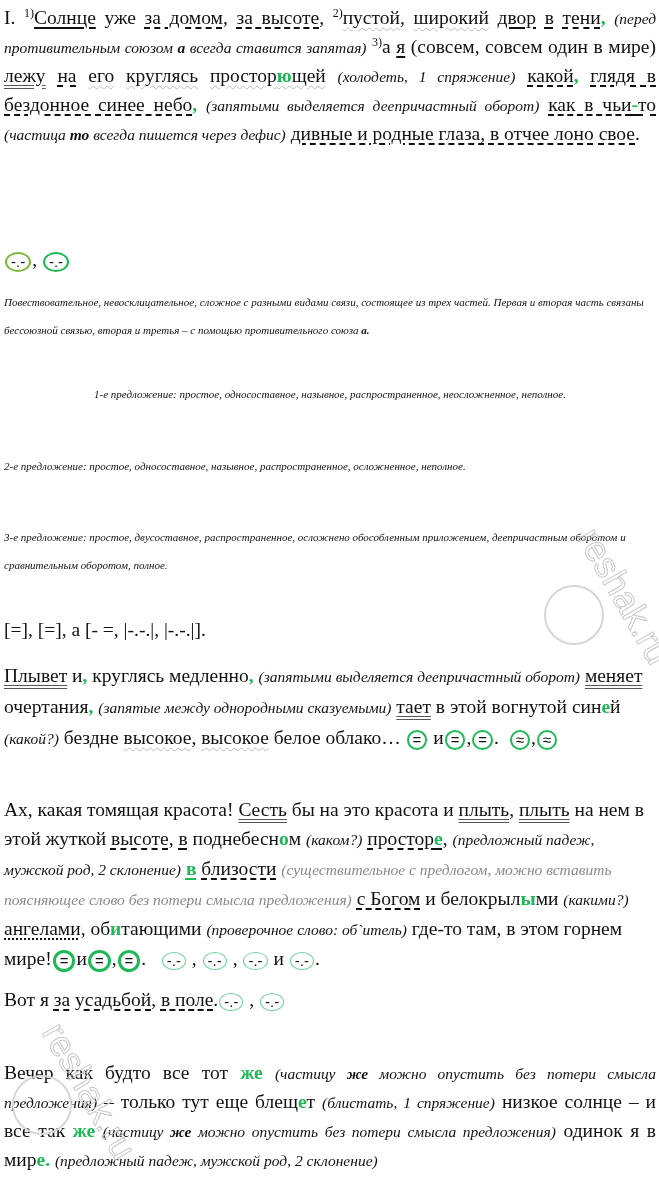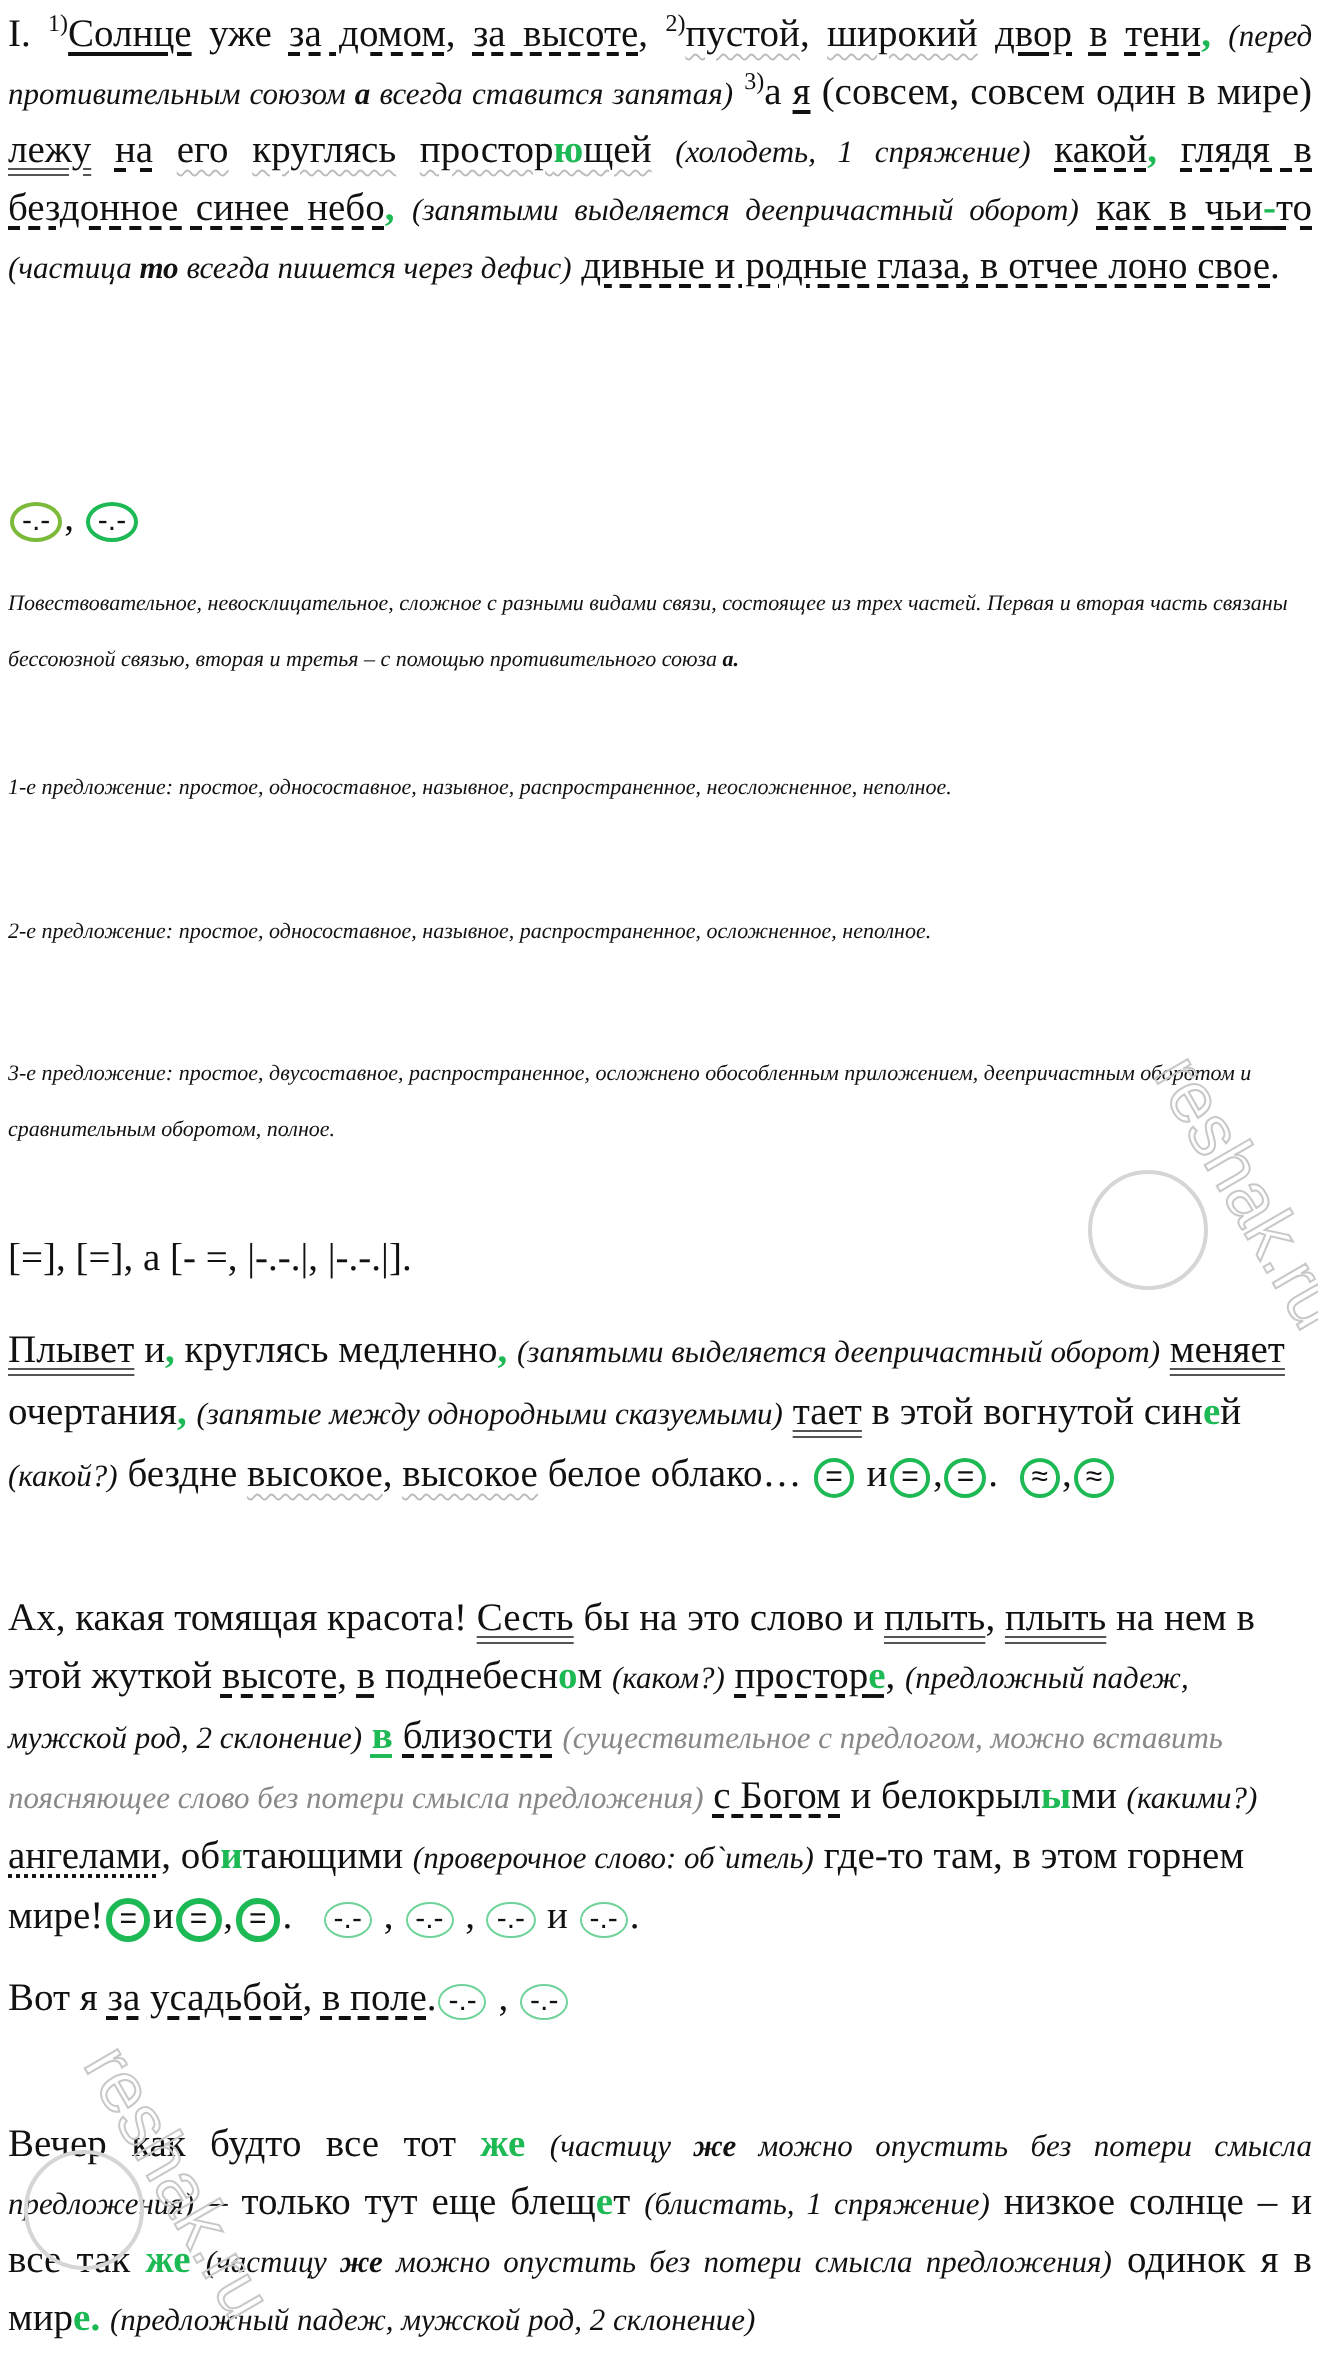--- a/index.html
+++ b/index.html
@@ -64,21 +64,21 @@
   </div>
 
   <div class="p" style="top:246px;">
     <span class="oval olive">-.-</span>,
     <span class="oval">-.-</span>
   </div>
 
   <div class="p it" style="top:288px; line-height:28px;">
     <span>Повествовательное, невосклицательное, сложное с разными видами связи, состоящее из трех частей. Первая и вторая часть связаны бессоюзной связью, вторая и третья – с помощью противительного союза </span><b>а.</b>
   </div>
-  <div class="p it" style="top:380px;">1-е предложение: простое, односоставное, назывное, распространенное, неосложненное, неполное.</div>
+  <div class="p it" style="top:380px;text-align:center;">1-е предложение: простое, односоставное, назывное, распространенное, неосложненное, неполное.</div>
   <div class="p it" style="top:452px;">2-е предложение: простое, односоставное, назывное, распространенное, осложненное, неполное.</div>
   <div class="p it" style="top:523px;">3-е предложение: простое, двусоставное, распространенное, осложнено обособленным приложением, деепричастным оборотом и сравнительным оборотом, полное.</div>
   <div class="p" style="top:616px;">[=], [=], а [- =, |-.-.|, |-.-.|].</div>
 
   <div class="p" style="top:661px; line-height:30px;">
     <span class="u2">Плывет</span>
     <span>и</span><span class="g">,</span>
     <span>круглясь медленно</span><span class="g">,</span>
     <span class="comment">(запятыми выделяется деепричастный оборот)</span>
     <span class="u2">меняет</span>
@@ -92,21 +92,21 @@
     <span class="wavy">высокое</span>
     <span>белое облако…</span>
     <span class="oval">=</span>
     <span>и</span><span class="oval">=</span>,<span class="oval">=</span>.
     &nbsp;<span class="oval">≈</span>,<span class="oval">≈</span>
   </div>
 
   <div class="p" style="top:795px; line-height:29px;">
     <span>Ах, какая томящая красота!</span>
     <span class="u2">Сесть</span>
-    <span>бы на это слово и</span>
+    <span>бы на это красота и</span>
     <span class="u2">плыть</span>,
     <span class="u2">плыть</span>
     <span>на нем в этой жуткой</span>
     <span class="ud">высоте</span>,
     <span class="ud">в</span>
     <span>поднебесн</span><span class="g">о</span><span>м</span>
     <span class="comment">(каком?)</span>
     <span class="ud"><span>простор</span><span class="g">е</span></span>,
     <span class="comment">(предложный падеж, мужской род, 2 склонение)</span>
     <span class="g ud">в</span>

